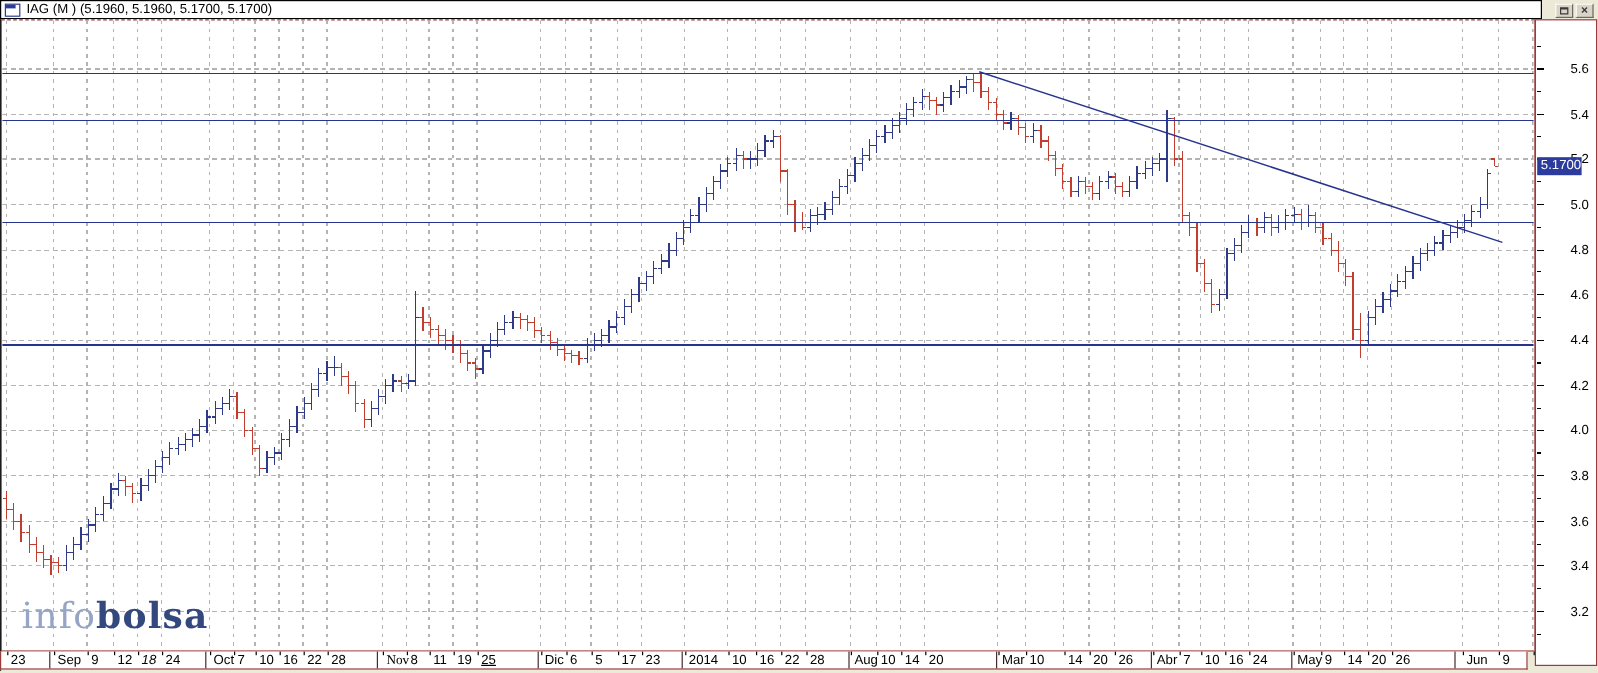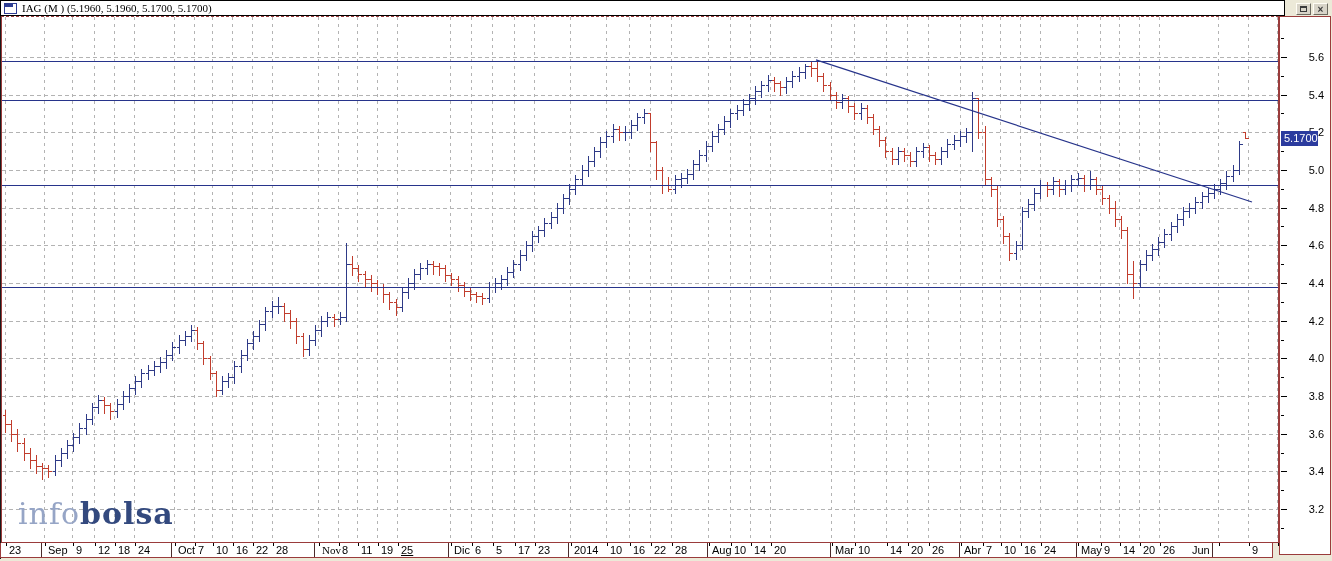--- a/index.html
+++ b/index.html
@@ -10,21 +10,21 @@
   .left-edge{position:absolute;left:0;top:0;width:1px;height:559px;background:#1a1a1a;}
   .titlebar{
     position:absolute;left:0;top:0;width:1285px;height:16px;box-sizing:border-box;
     background:#ffffff;border:1px solid #000;display:flex;align-items:center;
   }
   .titlebar-icon{
     width:13px;height:11px;margin:0 5px 0 3px;background:#fff;
     border:1px solid #2d3d94;box-sizing:border-box;position:relative;flex:0 0 auto;
   }
   .titlebar-icon::after{content:"";position:absolute;left:0;top:0;width:70%;height:3px;background:#2d3d94;}
-  .title-text{font-size:11px;color:#000;white-space:nowrap;line-height:14px;font-family:Liberation Serif, serif;}
+  .title-text{font-size:11px;color:#000;white-space:nowrap;line-height:14px;}
   .win-btn{
     position:absolute;width:15px;height:12px;background:#d8d4c8;box-sizing:border-box;
     border-top:1px solid #fffdf5;border-left:1px solid #fffdf5;
     border-right:1px solid #6c6a60;border-bottom:1px solid #6c6a60;
     padding:0;display:flex;align-items:center;justify-content:center;cursor:default;
   }
   #btn-restore{left:1296px;top:3px;}
   #btn-close{left:1313px;top:3px;font-size:10px;line-height:9px;color:#3a3a3a;font-weight:bold;}
   .restore-glyph{width:7px;height:6px;border:1px solid #3a3a3a;border-top-width:2px;box-sizing:border-box;background:#d8d4c8;}
   .plot{
@@ -812,21 +812,21 @@
     <div class="xsep" style="left: 1211px;"></div>
     <div class="xtick" style="left: 5px;"></div>
     <div class="xlabel" style="left: 8px;">23</div>
     <div class="xtick" style="left: 44px;"></div>
     <div class="xlabel" style="left: 47px;">Sep</div>
     <div class="xtick" style="left: 72px;"></div>
     <div class="xlabel" style="left: 75px;">9</div>
     <div class="xtick" style="left: 94px;"></div>
     <div class="xlabel" style="left: 97px;">12</div>
     <div class="xtick" style="left: 114px;"></div>
-    <div class="xlabel" style="left: 117px;">18</div>
+    <div class="xlabel" style="left: 117px; font-style: italic;">18</div>
     <div class="xtick" style="left: 134px;"></div>
     <div class="xlabel" style="left: 137px;">24</div>
     <div class="xtick" style="left: 174px;"></div>
     <div class="xlabel" style="left: 177px;">Oct</div>
     <div class="xtick" style="left: 194px;"></div>
     <div class="xlabel" style="left: 197px;">7</div>
     <div class="xtick" style="left: 212px;"></div>
     <div class="xlabel" style="left: 215px;">10</div>
     <div class="xtick" style="left: 232px;"></div>
     <div class="xlabel" style="left: 235px;">16</div>
@@ -896,19 +896,19 @@
     <div class="xlabel" style="left: 1080px;">May</div>
     <div class="xtick" style="left: 1100px;"></div>
     <div class="xlabel" style="left: 1103px;">9</div>
     <div class="xtick" style="left: 1119px;"></div>
     <div class="xlabel" style="left: 1122px;">14</div>
     <div class="xtick" style="left: 1139px;"></div>
     <div class="xlabel" style="left: 1142px;">20</div>
     <div class="xtick" style="left: 1159px;"></div>
     <div class="xlabel" style="left: 1162px;">26</div>
     <div class="xtick" style="left: 1218px;"></div>
-    <div class="xlabel" style="left: 1191px; text-align: center;">Jun</div>
+    <div class="xlabel" style="left: 1221px; text-align: center;">Jun</div>
     <div class="xtick" style="left: 1248px;"></div>
     <div class="xlabel" style="left: 1251px;">9</div>
     <div class="xtick" style="left: 1277px;"></div>
   </div>
 
 <div class="watermark"><span class="wm-light">info</span><span class="wm-bold">bolsa</span></div>
 
 </body></html>

